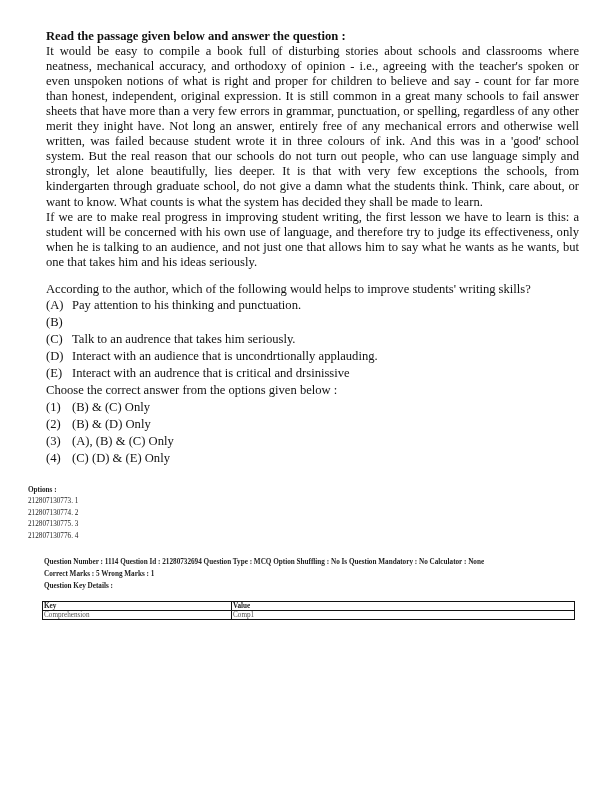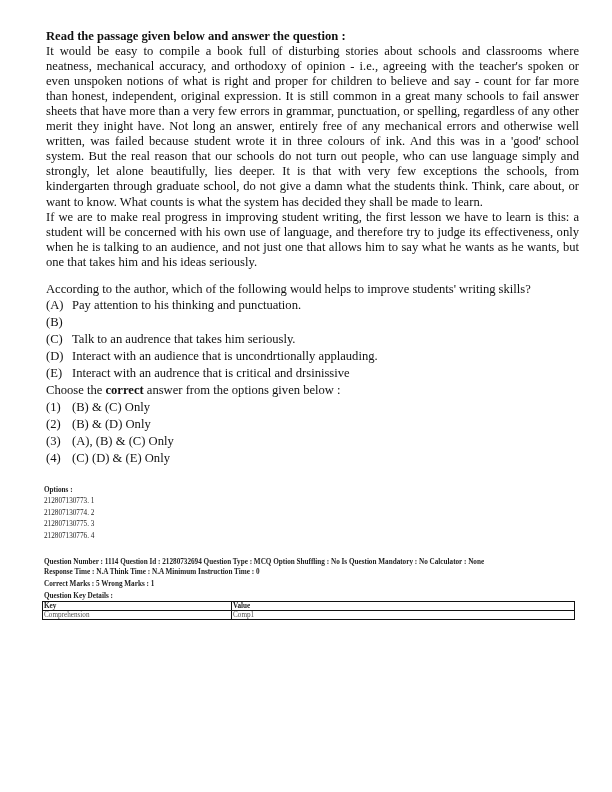--- a/index.html
+++ b/index.html
@@ -6,22 +6,22 @@
   body { width: 612px; height: 792px; position: relative; overflow: hidden; color: #111; }
   .page { position: absolute; left: 0; top: 0; width: 504px; height: 792px; }
   .q { position: absolute; left: 46px; top: 29px; width: 533px;
        font-family: "Liberation Serif", serif; font-size: 12.6px; line-height: 15.05px; color: #111; }
   .q .instr { font-weight: bold; margin: 0; }
   .q p { margin: 0; text-align: justify; text-align-last: left; }
   .q .stem { margin-top: 12px; }
   .opt { display: flex; line-height: 17px; }
   .opt .lbl { width: 26px; flex: none; }
   .choose { line-height: 17px; }
-  .choose b { font-weight: bold; }
-  .meta { position: absolute; left: 44px; top: 485px; width: 540px;
+  .choose b { font-weight: normal; }
+  .meta { position: absolute; left: 28px; top: 485px; width: 540px;
           font-family: "Liberation Serif", serif; font-size: 7.2px; color: #222; }
   .meta .head { font-weight: bold; line-height: 11px; }
   .meta .oid { line-height: 11.5px; }
   .details { position: absolute; left: 44px; top: 557px; width: 535px;
              font-family: "Liberation Serif", serif; font-size: 7.2px; font-weight: bold; color: #222; }
   .details div { line-height: 10px; }
   .details .gap { margin-top: 2px; }
   table.kv { position: absolute; left: 42px; top: 601px; width: 533px; border-collapse: collapse;
              font-family: "Liberation Serif", serif; font-size: 7.2px; }
   table.kv td { border: 1px solid #111; padding: 0 1px; height: 8px; line-height: 8px; }
@@ -88,21 +88,20 @@
   <div class="meta">
     <div class="head">Options :</div>
     <div class="oid">212807130773. 1</div>
     <div class="oid">212807130774. 2</div>
     <div class="oid">212807130775. 3</div>
     <div class="oid">212807130776. 4</div>
   </div>
 
   <div class="details">
     <div>Question Number : 1114 Question Id : 21280732694 Question Type : MCQ Option Shuffling : No Is Question Mandatory : No Calculator : None</div>
-    <div>Response Time : N.A Think Time : N.A Minimum Instruction Time : 0</div>
     <div class="gap">Correct Marks : 5 Wrong Marks : 1</div>
     <div class="gap">Question Key Details :</div>
   </div>
 
   <table class="kv">
     <tbody>
         <tr>
       <td>Key</td>
       <td>Value</td>
     </tr>

